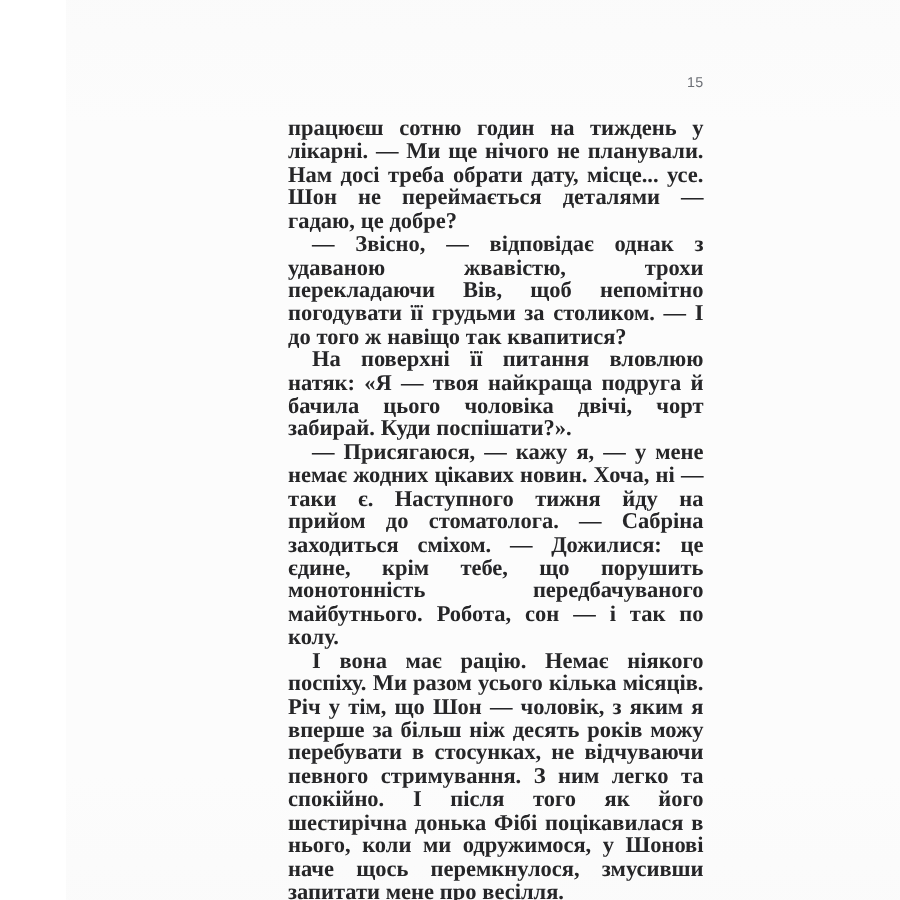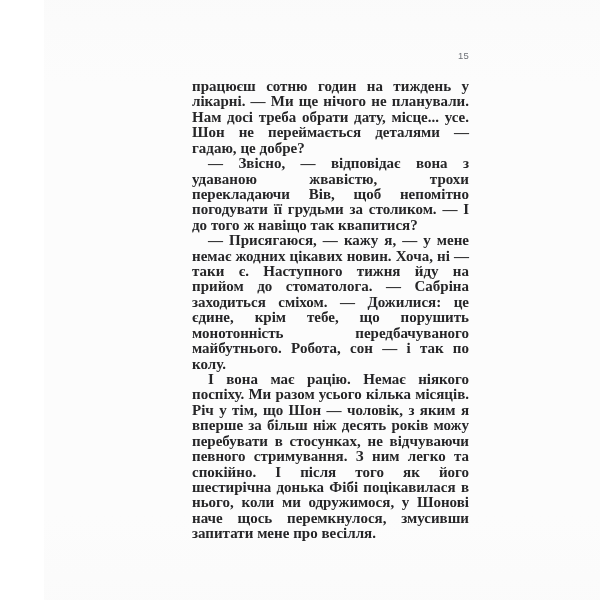--- a/index.html
+++ b/index.html
@@ -76,18 +76,19 @@
 <body>
 
 <div class="page">
 
   <div class="paper-grain"></div>
 
   <div class="folio">15</div>
 
   <div class="textblock">
     <p class="no-indent">працюєш сотню годин на тиждень у лікарні. — Ми ще нічого не планували. Нам досі треба обрати дату, місце... усе. Шон не переймається деталями — гадаю, це добре?</p>
-    <p>— Звісно, — відповідає вона з удаваною жвавістю, трохи перекладаючи Вів, щоб непомітно погодувати її грудьми за столиком. — І до того ж навіщо так квапитися?</p>
+    <p>— Звісно, — відповідає однак з удаваною жвавістю, трохи перекладаючи Вів, щоб непомітно погодувати її грудьми за столиком. — І до того ж навіщо так квапитися?</p>
+    <p>На поверхні її питання вловлюю натяк: «Я — твоя найкраща подруга й бачила цього чоловіка двічі, чорт забирай. Куди поспішати?».</p>
     <p>— Присягаюся, — кажу я, — у мене немає жодних цікавих новин. Хоча, ні — таки є. Наступного тижня йду на прийом до стоматолога. — Сабріна заходиться сміхом. — Дожилися: це єдине, крім тебе, що порушить монотонність передбачуваного майбутнього. Робота, сон — і так по колу.</p>
     <p>І вона має рацію. Немає ніякого поспіху. Ми разом усього кілька місяців. Річ у тім, що Шон — чоловік, з яким я вперше за більш ніж десять років можу перебувати в стосунках, не відчуваючи певного стримування. З ним легко та спокійно. І після того як його шестирічна донька Фібі поцікавилася в нього, коли ми одружимося, у Шонові наче щось перемкнулося, змусивши запитати мене про весілля.</p>
   </div>
 
 </div>
 
 </body></html>

